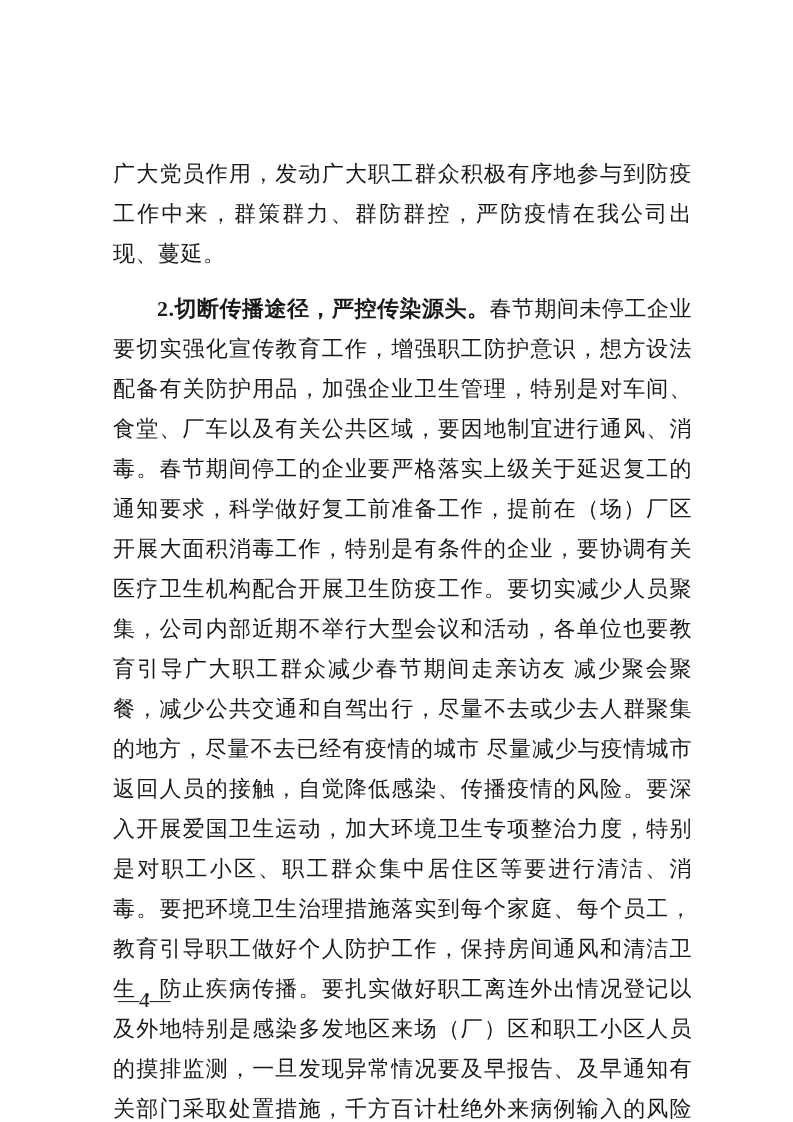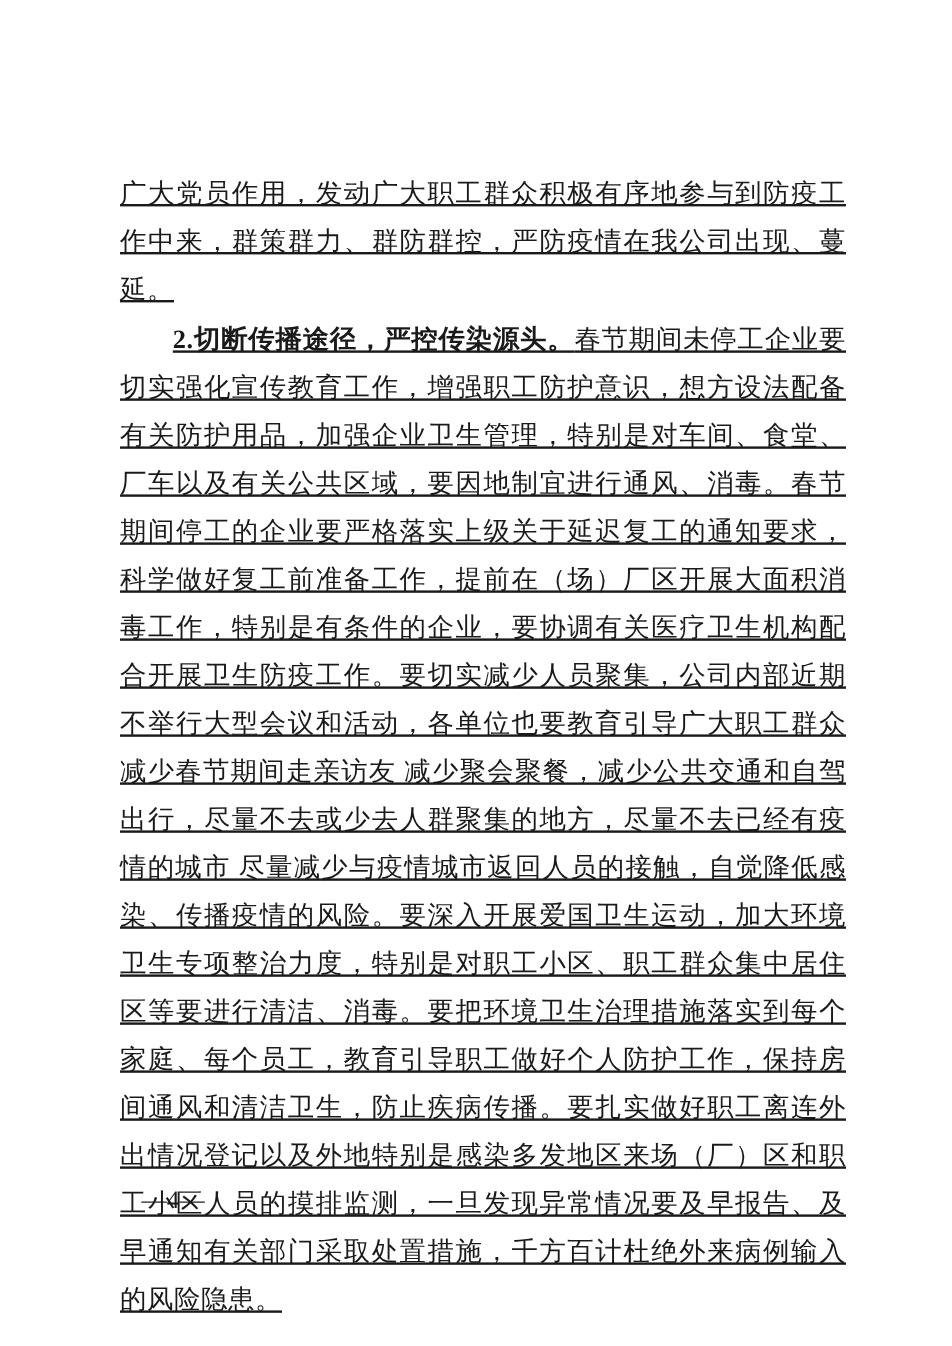--- a/index.html
+++ b/index.html
@@ -21,23 +21,22 @@
     top: 139px;
     width: 609px;
     font-size: 22px;
     line-height: 40px;
     color: #1a1a1a;
     text-align: justify;
     text-justify: inter-ideograph;
     letter-spacing: 0.5px;
   }
   .para {
-    margin: 2px;
+    margin: 15px;
     padding: 0;
-    text-decoration: underline;
   }
   .para.indent {
     text-indent: 2em;
   }
   .bold-lead {
     font-weight: bold;
   }
   .page-number {
     position: absolute;
     left: 118px;

